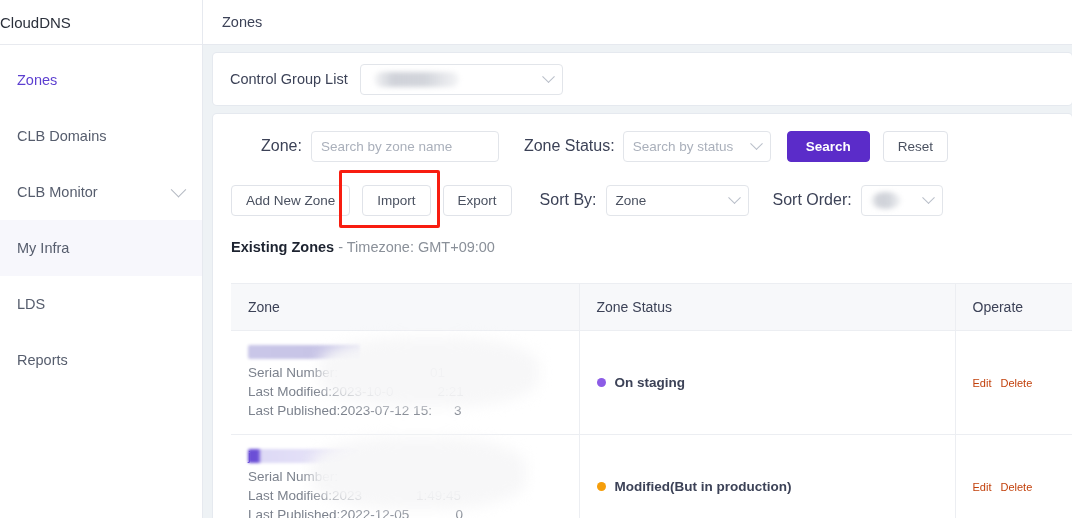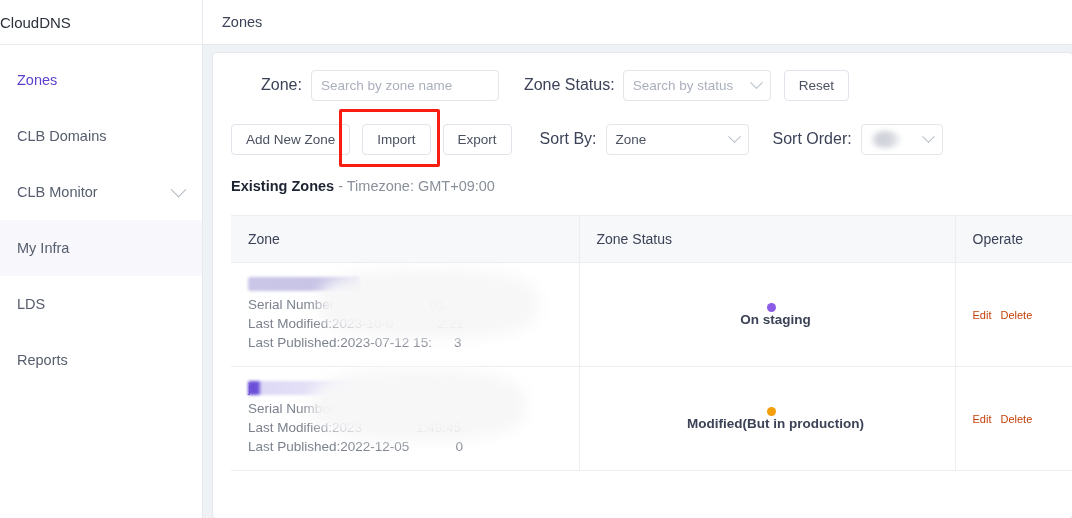--- a/index.html
+++ b/index.html
@@ -157,21 +157,21 @@
   .redbox {
     position: absolute;
     left: 126px; top: -14px;
     width: 101px; height: 58px;
     border: 3px solid #f81d10;
     border-radius: 2px;
     pointer-events: none;
   }
 
   .sec-title {
-    margin: 23px 0 21px 18px;
+    margin: 23px 0 28px 18px;
     font-size: 14.5px;
     color: #8a9099;
   }
   .sec-title b { color: #1d2330; font-weight: bold; }
 
   
   .tbl {
     width: 100%;
     border-collapse: collapse;
     table-layout: fixed;
@@ -223,21 +223,21 @@
 
   .cell-rel { position: relative; }
   .smudge {
     position: absolute;
     background: rgba(247,247,248,.96);
     filter: blur(7px);
     border-radius: 40%;
     pointer-events: none;
   }
 
-  .status { display: flex; align-items: center; font-size: 13.5px; font-weight: bold; color: #3c4257; flex-direction: column; }
+  .status { display: flex; align-items: center; font-size: 13.5px; font-weight: bold; color: #3c4257; }
   .dot { width: 9px; height: 9px; border-radius: 50%; margin-right: 9px; flex: 0 0 auto; }
 
   .oplink { color: #c2410c; font-size: 11px; cursor: pointer; }
   .oplink + .oplink { margin-left: 9px; }
 </style>
 </head>
 <body>
 
 <div class="app">
 
@@ -272,35 +272,43 @@
 
     </nav>
   </aside>
 
   <section class="main">
 
     <div class="topbar">Zones</div>
 
     <div class="content">
 
+      <div class="card card-cg">
+        <span class="cg-label">Control Group List</span>
+        <div class="select" style="width:203px">
+          <span class="blur-pill" style="width:85px;margin-left:4px"></span>
+          <span class="caret"></span>
+        </div>
+      </div>
 
       <div class="card card-main">
 
         <div class="filter-row">
           <span class="f-label">Zone:</span>
           <div class="textbox" style="width:188px;margin-left:9px">
             <span>Search by zone name</span>
           </div>
 
           <span class="f-label" style="margin-left:25px">Zone Status:</span>
           <div class="select" style="width:148px;margin-left:8px">
             <span style="overflow:hidden;white-space:nowrap">Search by status</span>
             <span class="caret"></span>
           </div>
 
+          <button class="btn btn-primary" style="margin-left:16px">Search</button>
           <button class="btn" style="margin-left:13px">Reset</button>
         </div>
 
         <div class="action-row">
           <button class="btn">Add New Zone</button>
           <button class="btn" style="margin-left:12px">Import</button>
           <button class="btn" style="margin-left:12px">Export</button>
 
           <span class="f-label" style="margin-left:28px">Sort By:</span>
           <div class="select" style="width:143px;margin-left:9px;color:#4a5160">

